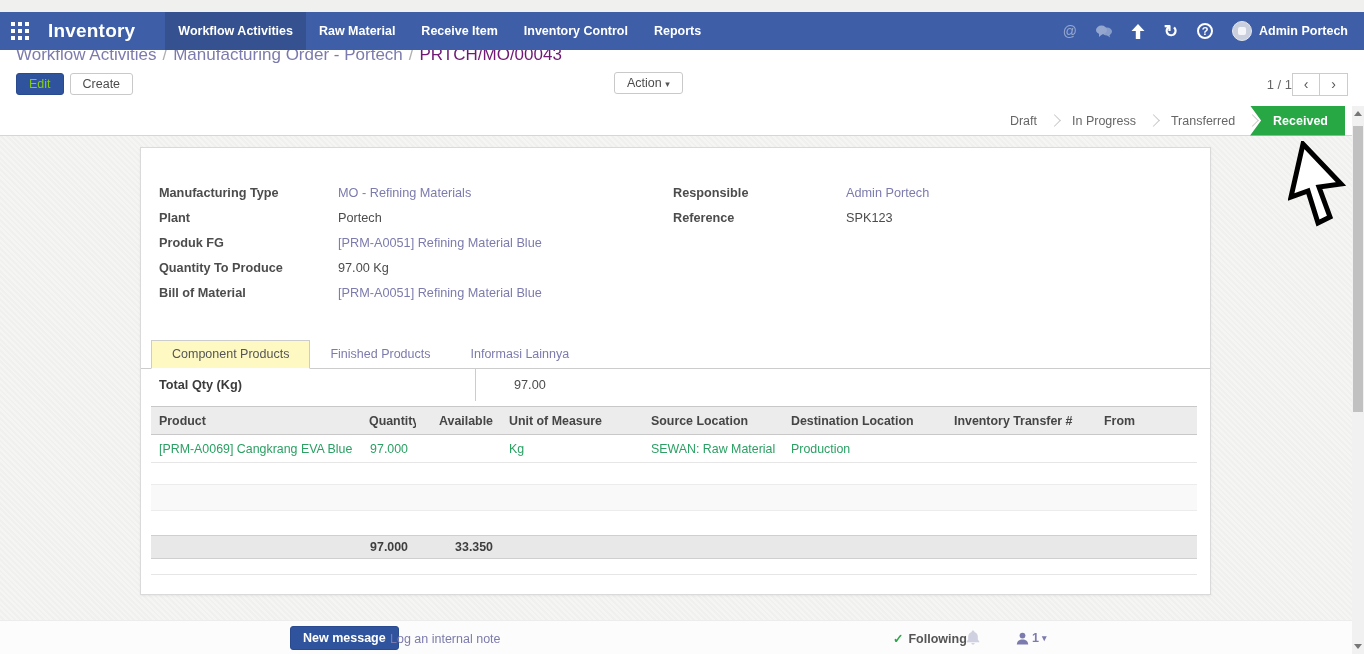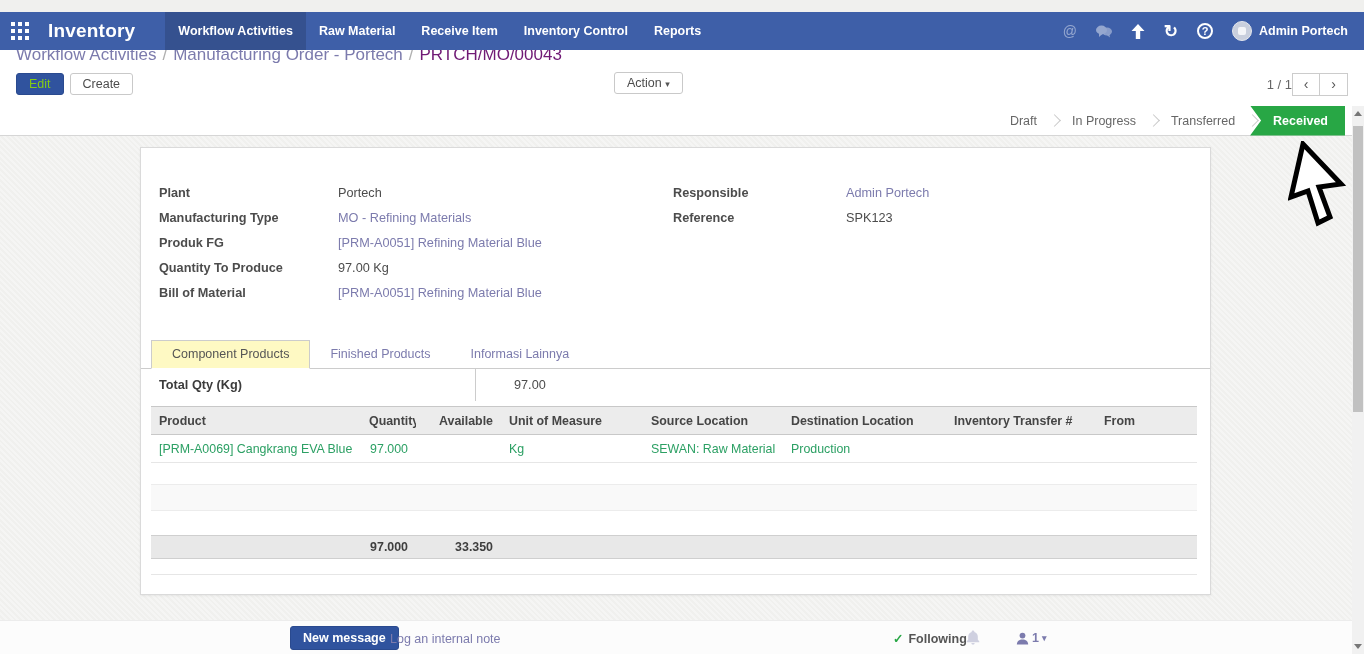--- a/index.html
+++ b/index.html
@@ -179,26 +179,26 @@
   <span class="step-sep"></span>
   <span class="step-active">Received</span>
 </div>
 
 <div class="content">
   <div class="sheet">
 
     <div class="fields">
       <div class="fgroup left">
         <div class="frow">
+            <span class="flabel">Manufacturing Type</span>
+            <span class="fvalue link">MO - Refining Materials</span>
+          </div>
+        <div class="frow">
             <span class="flabel">Plant</span>
             <span class="fvalue">Portech</span>
-          </div>
-        <div class="frow">
-            <span class="flabel">Manufacturing Type</span>
-            <span class="fvalue link">MO - Refining Materials</span>
           </div>
         <div class="frow">
             <span class="flabel">Produk FG</span>
             <span class="fvalue link">[PRM-A0051] Refining Material Blue</span>
           </div>
         <div class="frow">
             <span class="flabel">Quantity To Produce</span>
             <span class="fvalue">97.00 Kg</span>
           </div>
         <div class="frow">

